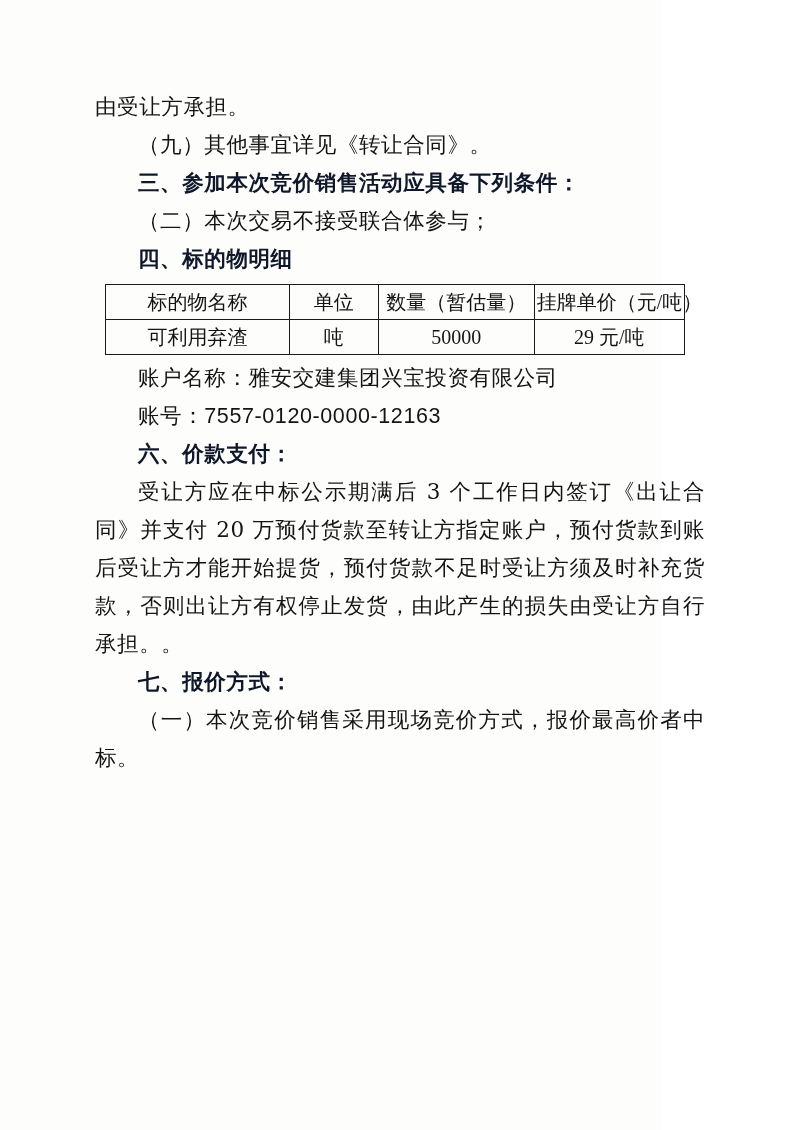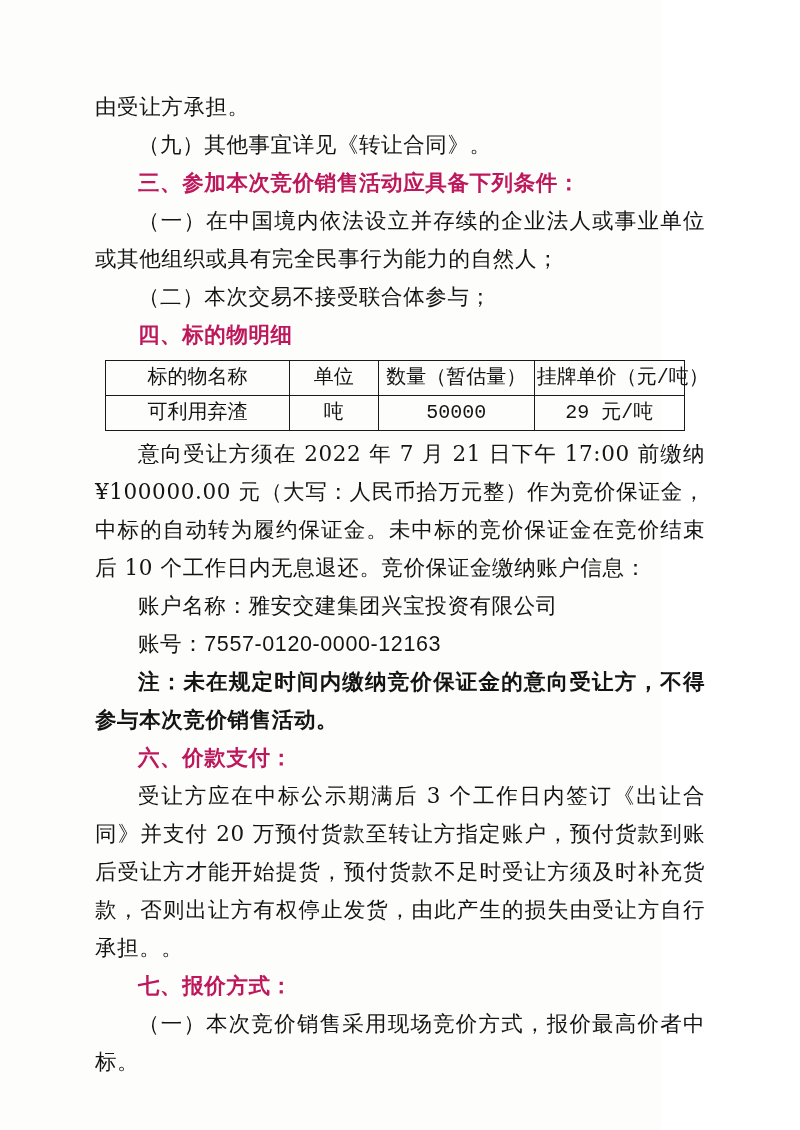--- a/index.html
+++ b/index.html
@@ -43,35 +43,35 @@
   .bold {
     font-weight: bold;
   }
   .heading {
     font-size: 21.5px;
     line-height: 38px;
     letter-spacing: 0.6px;
     font-weight: bold;
     margin: 0;
     text-indent: 43px;
-    color: #be185d;
+    color: #0f172a;
   }
   table.goods {
     border-collapse: collapse;
     margin: 6px 0 4px 10px;
     width: 580px;
     table-layout: fixed;
   }
   table.goods th, table.goods td {
     border: 1.3px solid #1a1a1a;
     text-align: center;
     font-size: 20px;
     line-height: 32px;
     padding: 1px 2px;
-    font-family: Liberation Mono, monospace;
+    font-family: Liberation Serif, serif;
     font-weight: normal;
     color: #141414;
     white-space: nowrap;
   }
   table.goods th {
     height: 32px;
   }
   table.goods td {
     height: 32px;
   }
@@ -88,21 +88,20 @@
 
 <div class="page">
   <div class="doc-body">
 
     <p class="para">由受让方承担。</p>
 
     <p class="para indent2">（九）其他事宜详见《转让合同》。</p>
 
     <p class="heading">三、参加本次竞价销售活动应具备下列条件：</p>
 
-    <p class="para indent2">（一）在中国境内依法设立并存续的企业法人或事业单位或其他组织或具有完全民事行为能力的自然人；</p>
 
     <p class="para indent2">（二）本次交易不接受联合体参与；</p>
 
 
     <p class="heading">四、标的物明细</p>
 
     <table class="goods">
       <thead>
         <tr>
           <th class="col1">标的物名称</th>
@@ -115,28 +114,26 @@
         <tr>
           <td class="col1">可利用弃渣</td>
           <td class="col2">吨</td>
           <td class="col3 nums">50000</td>
           <td class="col4 nums">29 元/吨</td>
         </tr>
       </tbody>
     </table>
 
 
-    <p class="para indent2">意向受让方须在 2022 年 7 月 21 日下午 17:00 前缴纳 ¥100000.00 元（大写：人民币拾万元整）作为竞价保证金，中标的自动转为履约保证金。未中标的竞价保证金在竞价结束后 10 个工作日内无息退还。竞价保证金缴纳账户信息：</p>
 
     <p class="para indent2"><span>账户名称：</span><span>雅安交建集团兴宝投资有限公司</span></p>
 
     <p class="para indent2"><span>账号：</span><span class="nums">7557-0120-0000-12163</span></p>
 
 
-    <p class="para indent2 bold">注：未在规定时间内缴纳竞价保证金的意向受让方，不得参与本次竞价销售活动。</p>
 
     <p class="heading">六、价款支付：</p>
 
     <p class="para indent2">受让方应在中标公示期满后 3 个工作日内签订《出让合同》并支付 20 万预付货款至转让方指定账户，预付货款到账后受让方才能开始提货，预付货款不足时受让方须及时补充货款，否则出让方有权停止发货，由此产生的损失由受让方自行承担。。</p>
 
     <p class="heading">七、报价方式：</p>
 
     <p class="para indent2">（一）本次竞价销售采用现场竞价方式，报价最高价者中标。</p>
 
   </div>

